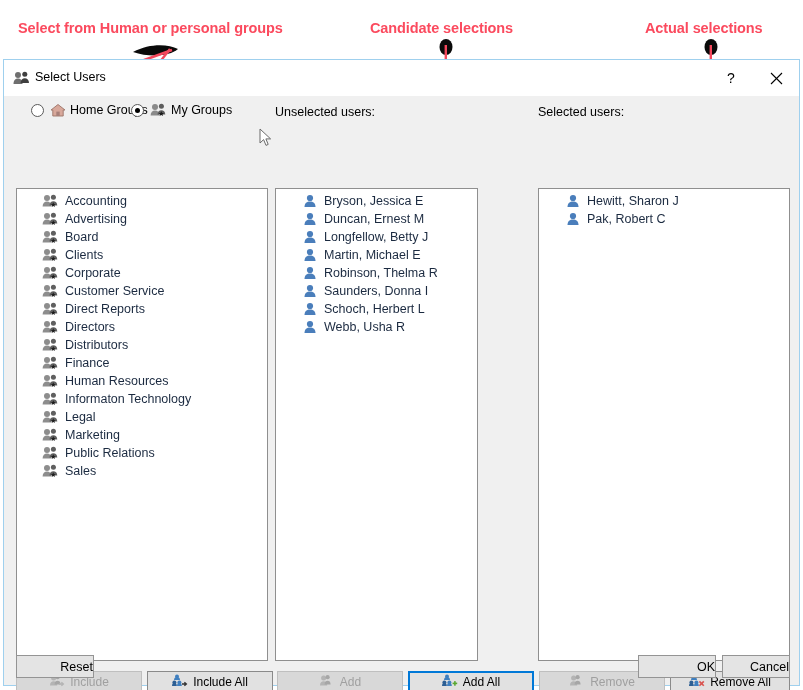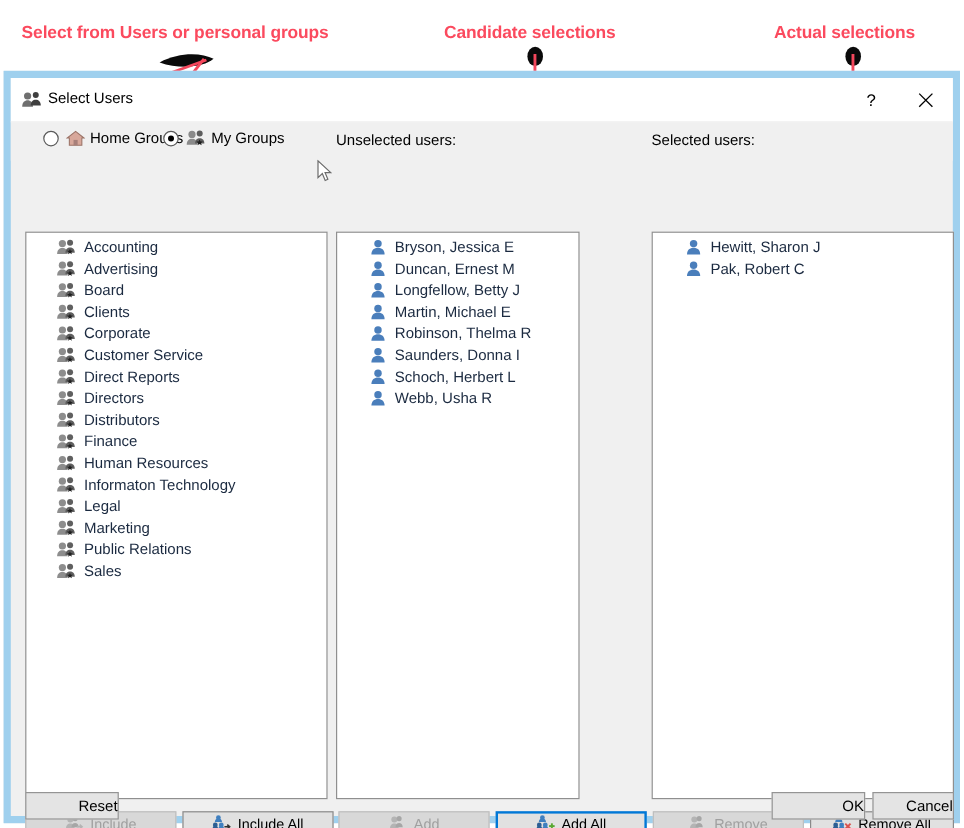--- a/index.html
+++ b/index.html
@@ -23,21 +23,21 @@
     white-space: nowrap;
     letter-spacing: -0.1px;
   }
   .anno-svg { position: absolute; left: 0; top: 0; }
 
   
   #dialog {
     position: absolute;
     left: 3px; top: 59px;
     width: 797px; height: 627px;
-    border: 6px solid #7f1d1d;
+    border: 1px solid #7f1d1d;
     background: #f0f0f0;
   }
 
   
   #titlebar {
     position: relative;
     height: 37px;
     background: #ffffff;
     border-bottom: 1px solid #f0f0f0;
   }
@@ -186,21 +186,21 @@
     <polygon points="130,100 143,94 140,104" fill="#f4475c"></polygon>
 
     <ellipse cx="446" cy="47" rx="6.5" ry="8" fill="#0a0a0a"></ellipse>
     <rect x="444.6" y="45" width="2.4" height="142" fill="#f4475c"></rect>
     <polygon points="445.8,189 439.5,176 452,176" fill="#f4475c"></polygon>
 
     <ellipse cx="711" cy="47" rx="6.5" ry="8" fill="#0a0a0a"></ellipse>
     <rect x="709.6" y="45" width="2.4" height="126" fill="#f4475c"></rect>
     <polygon points="710.8,173 704.5,160 717,160" fill="#f4475c"></polygon>
   </svg>
-  <div class="anno-label" style="left: 18px; top: 20px; color: rgb(251, 74, 94);">Select from Users or personal groups</div>
+  <div class="anno-label" style="left: 18px; top: 20px; color: rgb(251, 74, 94);">Select from Human or personal groups</div>
   <div class="anno-label" style="left: 370px; top: 20px; color: rgb(251, 74, 94);">Candidate selections</div>
   <div class="anno-label" style="left: 645px; top: 20px; color: rgb(251, 74, 94);">Actual selections</div>
 </div>
 
 <div id="dialog" style="border-color: rgb(159, 208, 238);">
 
   <div id="titlebar">
     <span id="titlebar-icon">
       <svg width="17" height="14" viewBox="0 0 17 14">
         <circle cx="5" cy="4" r="3" fill="#6f6f6f"></circle>

